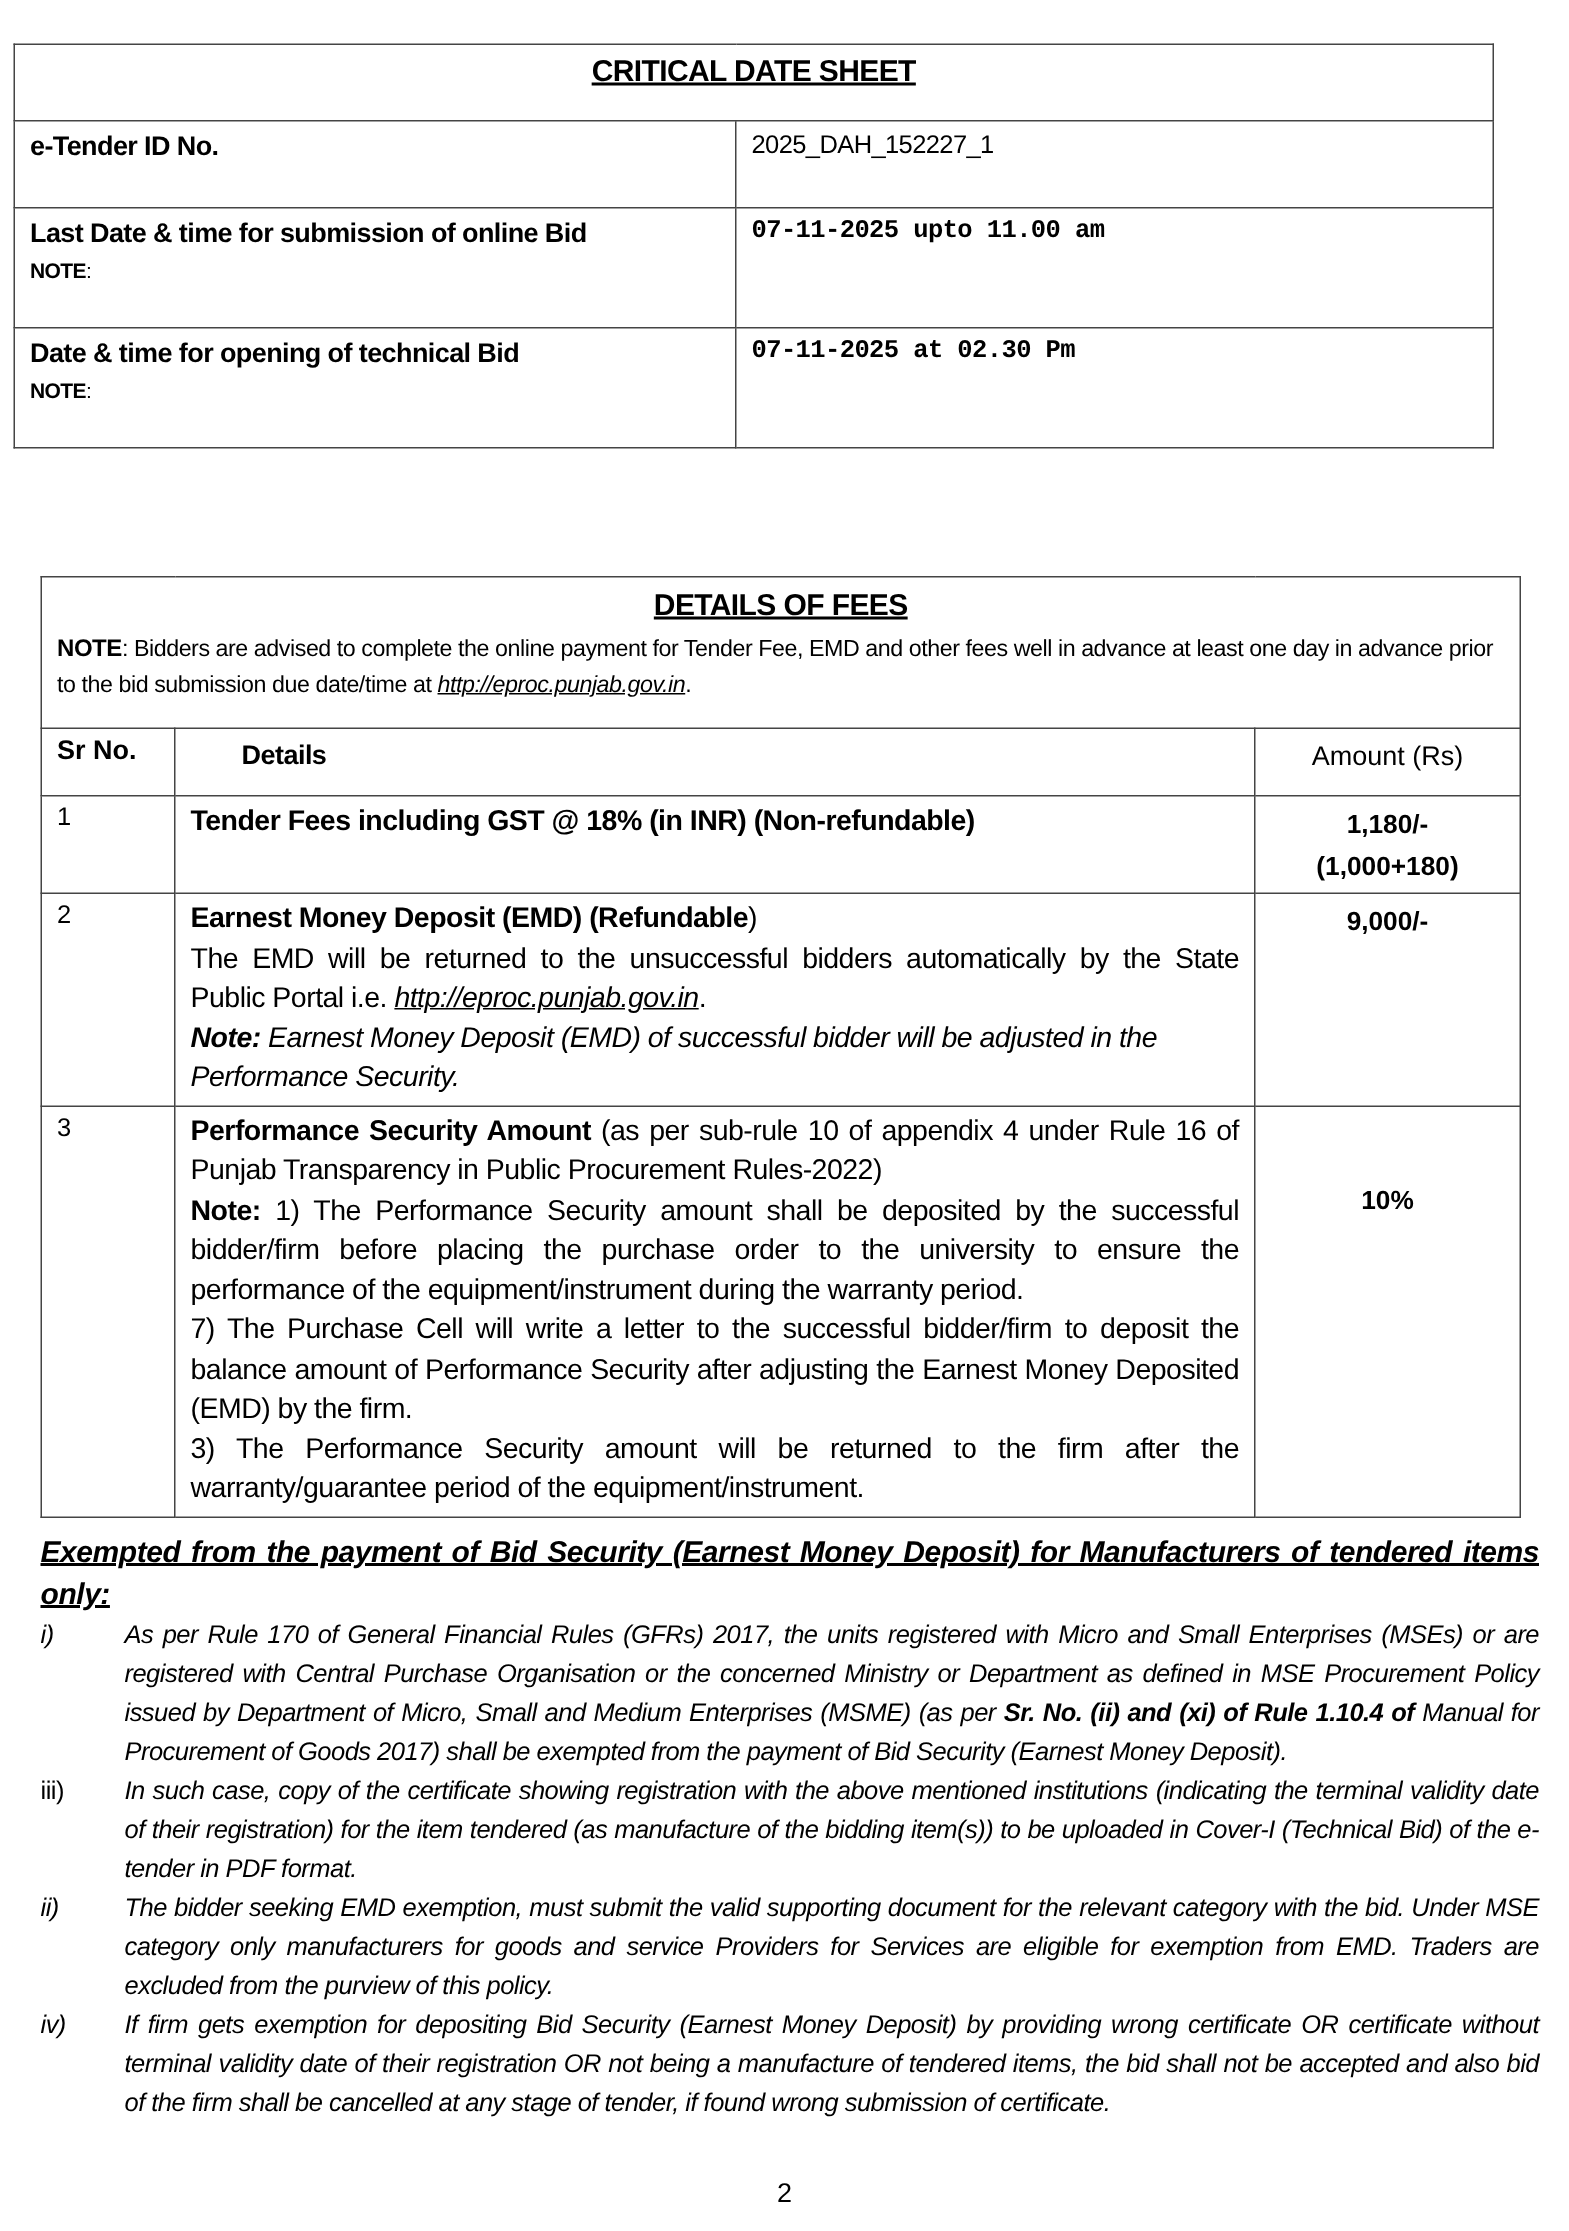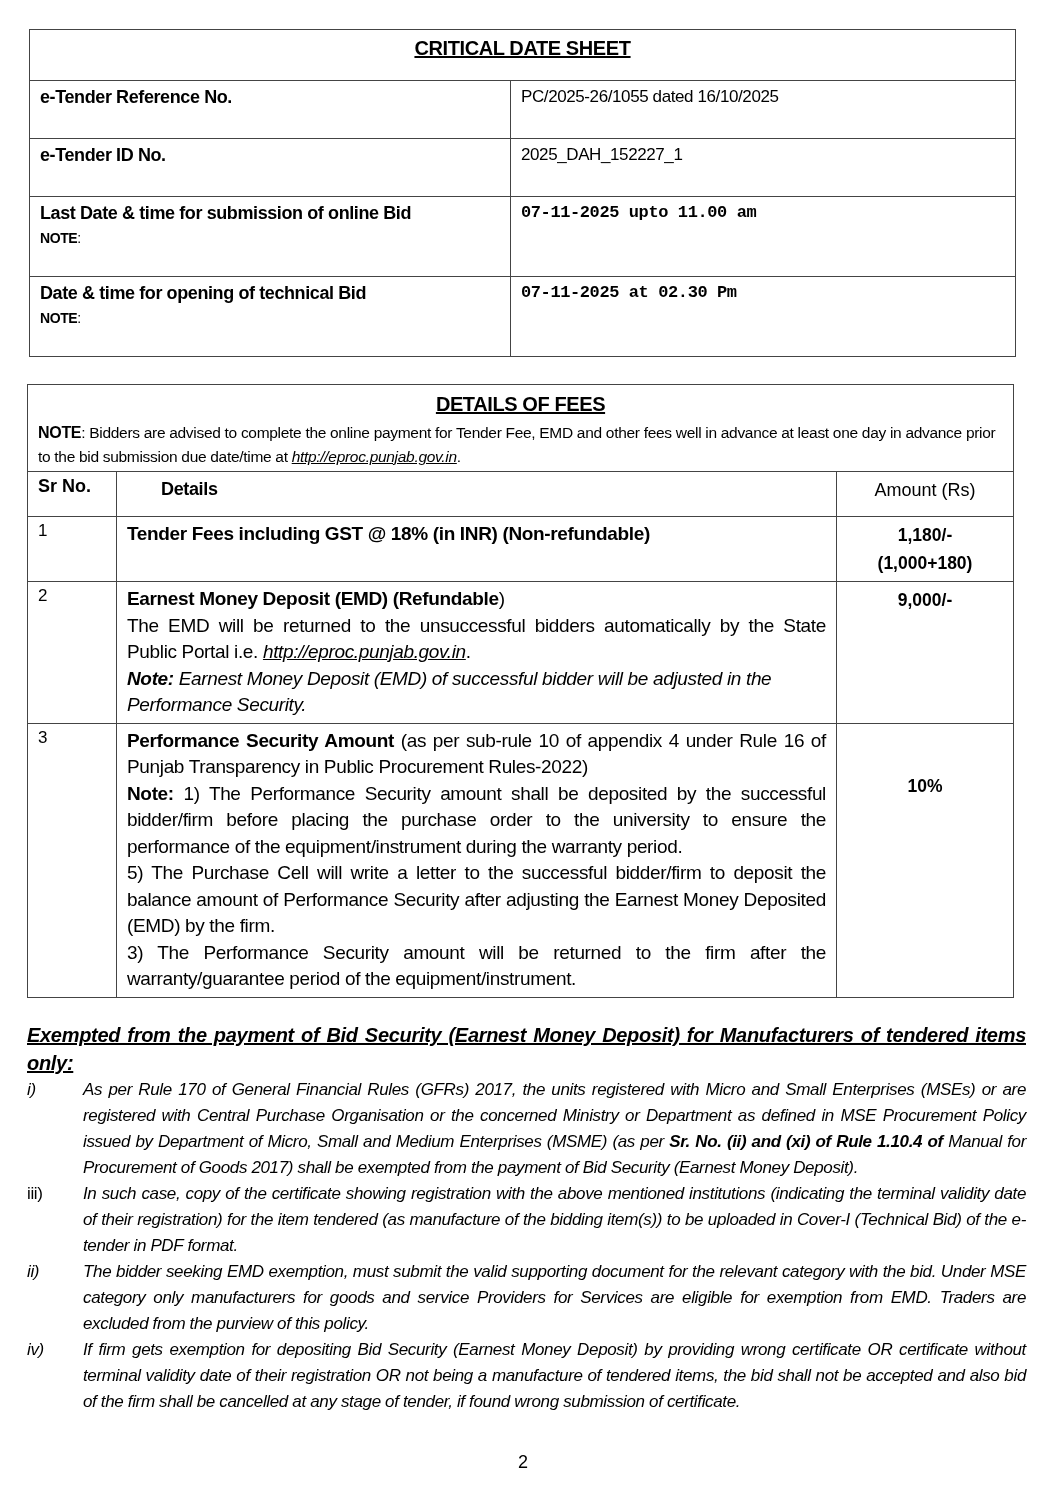--- a/index.html
+++ b/index.html
@@ -6,33 +6,33 @@
     body {
       width: 1046px; height: 1487px; position: relative; overflow: hidden;
       font-family: "Liberation Sans", "DejaVu Sans", sans-serif;
       color: #000;
       font-size: 17px;
     }
     table { border-collapse: collapse; position: absolute; }
     td, th { border: 1px solid #444; vertical-align: top; padding: 0; }
 
     
-    #cds { left: 29px; top: 29px; width: 987px; }
+    #cds { left: 9px; top: 29px; width: 987px; }
     #cds .title-cell { height: 50px; text-align: center; font-weight: bold; font-size: 20px; }
     #cds .title-cell span { display: inline-block; margin-top: 7px; text-decoration: underline; letter-spacing: -0.4px; }
     #cds .lbl { width: 460px; padding: 6px 10px; font-weight: bold; font-size: 18px; letter-spacing: -0.4px; }
     #cds .val { padding: 6px 10px; font-size: 17px; letter-spacing: -0.4px; }
     #cds .val.b { font-weight: bold; font-family: Liberation Mono, monospace; }
     #cds .row-h { height: 45px; }
     #cds .note { font-size: 14px; font-weight: bold; margin-top: 6px; display: block; }
     #cds .note .c { font-weight: normal; }
 
     
     #fees { left: 27px; top: 384px; width: 987px; }
-    #fees .head-cell { padding: 2px 10px 2px 10px; }
+    #fees .head-cell { padding: 2px 10px 16px 10px; }
     #fees .fees-title { text-align: center; font-weight: bold; font-size: 20px; text-decoration: underline; letter-spacing: -0.4px; line-height: 34px; }
     #fees .fee-note { font-size: 15.5px; line-height: 24px; letter-spacing: -0.3px; }
     #fees .fee-note b { font-size: 16px; }
     .link { font-style: italic; text-decoration: underline; }
     #fees .c-sr { width: 68px; padding: 4px 10px; font-size: 17px; }
     #fees .c-det { padding: 4px 10px; font-size: 19px; line-height: 26.5px; letter-spacing: -0.35px; }
     #fees .c-amt { width: 164px; padding: 4px 6px; text-align: center; font-size: 17.5px; line-height: 28px; }
     #fees .hdr td { height: 36px; font-size: 18px; font-weight: bold; }
     #fees .hdr .c-det { padding-left: 44px; font-weight: bold; }
     #fees .hdr .c-amt { font-weight: normal; }
@@ -57,24 +57,20 @@
   </style>
 </head>
 <body>
 
 <table id="cds">
   <tbody>
       <tr>
     <td colspan="2" class="title-cell">
       <span>CRITICAL DATE SHEET</span>
     </td>
-  </tr>
-  <tr class="row-h">
-    <td class="lbl" style="height:45px">e-Tender Reference No.</td>
-    <td class="val">PC/2025-26/1055 dated 16/10/2025</td>
   </tr>
   <tr class="row-h">
     <td class="lbl" style="height:45px">e-Tender ID No.</td>
     <td class="val">2025_DAH_152227_1</td>
   </tr>
   <tr>
     <td class="lbl" style="height:67px">
       <span>Last Date &amp; time for submission of online Bid</span>
       <span class="note"><span>NOTE</span><span class="c">:</span></span>
     </td>
@@ -121,21 +117,21 @@
       <div class="i"><b>Note:</b><span> Earnest Money Deposit (EMD) of successful bidder will be adjusted in the Performance Security.</span></div>
     </td>
     <td class="c-amt b">9,000/-</td>
   </tr>
 
   <tr>
     <td class="c-sr">3</td>
     <td class="c-det">
       <div class="just"><b>Performance Security Amount</b><span> (as per sub-rule 10 of appendix 4 under Rule 16 of Punjab Transparency in Public Procurement Rules-2022)</span></div>
       <div class="just"><b>Note:</b><span> 1) The Performance Security amount shall be deposited by the successful bidder/firm before placing the purchase order to the university to ensure the performance of the equipment/instrument during the warranty period.</span></div>
-      <div class="just">5) The Purchase Cell will write a letter to the successful bidder/firm to deposit the balance amount of Performance Security after adjusting the Earnest Money Deposited (EMD) by the firm.</div>
+      <div class="just">7) The Purchase Cell will write a letter to the successful bidder/firm to deposit the balance amount of Performance Security after adjusting the Earnest Money Deposited (EMD) by the firm.</div>
       <div class="just">3) The Performance Security amount will be returned to the firm after the warranty/guarantee period of the equipment/instrument.</div>
     </td>
     <td class="c-amt b">
       <div style="margin-top:44px">10%</div>
     </td>
   </tr>
 </tbody>
   </table>
 
 <div id="exempt">

